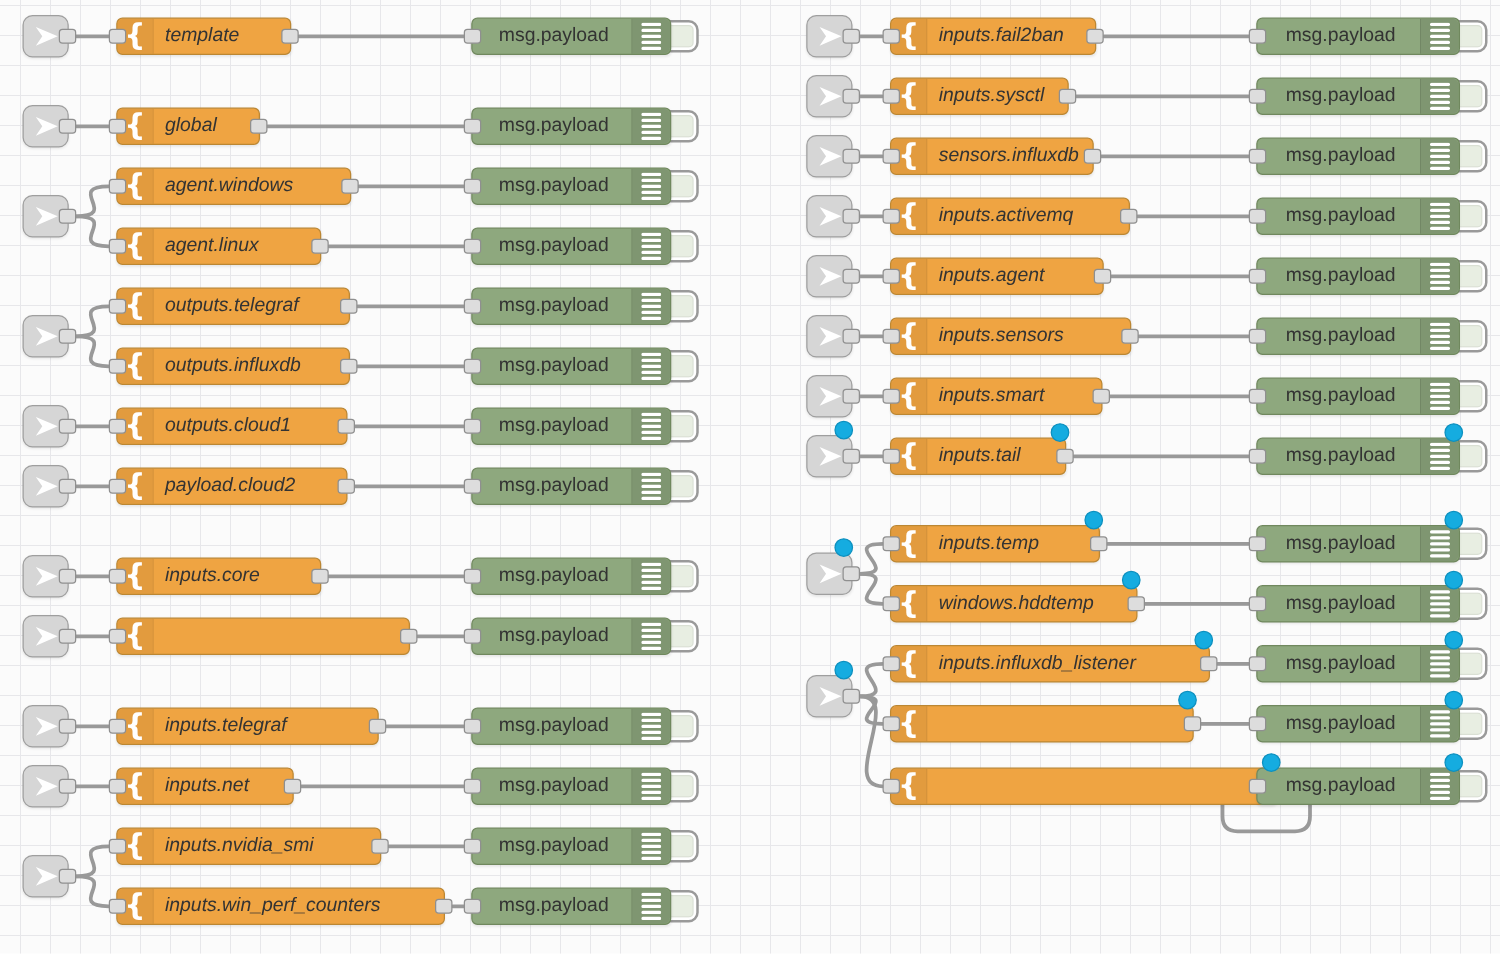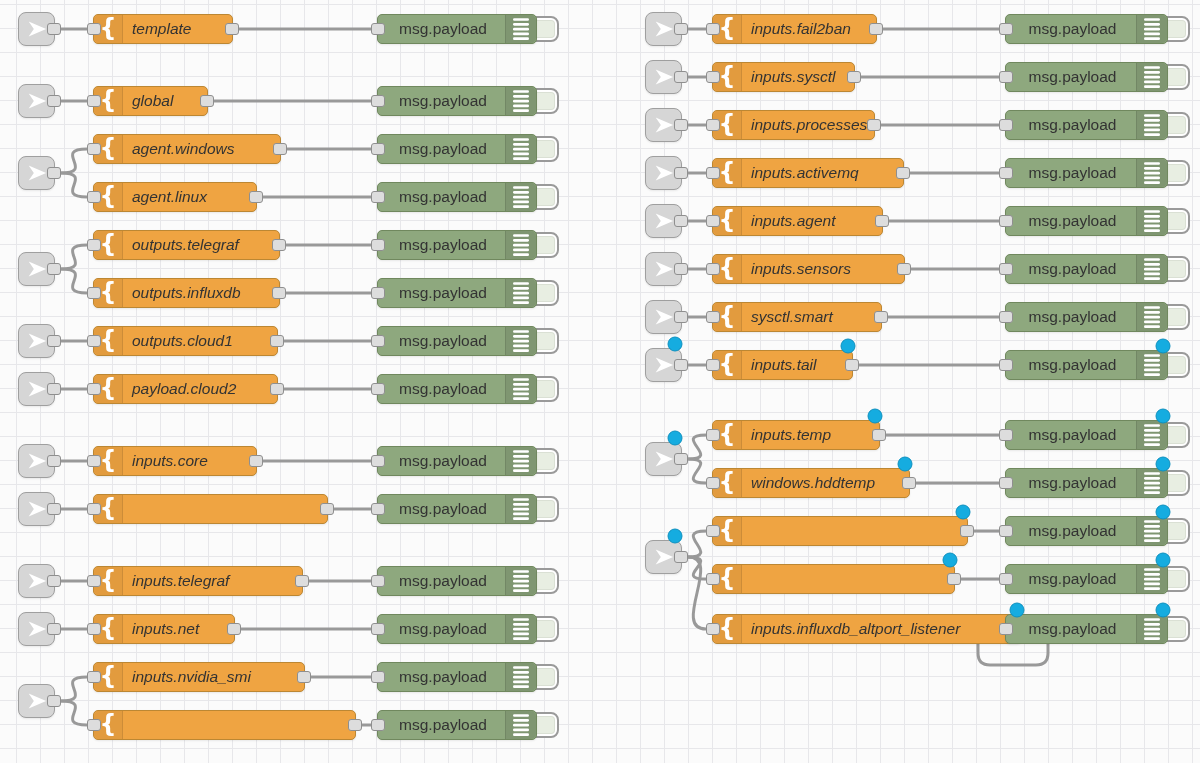--- a/index.html
+++ b/index.html
@@ -277,20 +277,21 @@
         <span class="brace">{</span>
       </div>
       <div class="tlabel">inputs.nvidia_smi</div>
       <div class="port in"></div>
       <div class="port out"></div>
     </div>
     <div class="node template" style="left: 93px; top: 710px; width: 263px; height: 30px; background: rgb(239, 164, 66); border: 1px solid rgb(188, 135, 51);">
       <div class="band-l">
         <span class="brace">{</span>
       </div>
+      <div class="tlabel">inputs.win_perf_counters</div>
       <div class="port in"></div>
       <div class="port out"></div>
     </div>
     <div class="dbtn" style="left: 525px; top: 16px;">
       <i></i>
     </div>
     <div class="node debug" style="left: 377px; top: 14px; width: 160px; height: 30px; background: rgb(142, 168, 126); border: 1px solid rgb(112, 136, 94);">
       <div class="dlabel">msg.payload</div>
       <div class="band-r">
         <svg width="16" height="23" viewBox="0 0 16 22.7">
@@ -604,21 +605,21 @@
         <span class="brace">{</span>
       </div>
       <div class="tlabel">inputs.sysctl</div>
       <div class="port in"></div>
       <div class="port out"></div>
     </div>
     <div class="node template" style="left: 712px; top: 110px; width: 163px; height: 30px; background: rgb(239, 164, 66); border: 1px solid rgb(188, 135, 51);">
       <div class="band-l">
         <span class="brace">{</span>
       </div>
-      <div class="tlabel">inputs.processes</div>
+      <div class="tlabel">sensors.influxdb</div>
       <div class="port in"></div>
       <div class="port out"></div>
     </div>
     <div class="node template" style="left: 712px; top: 158px; width: 192px; height: 30px; background: rgb(239, 164, 66); border: 1px solid rgb(188, 135, 51);">
       <div class="band-l">
         <span class="brace">{</span>
       </div>
       <div class="tlabel">inputs.activemq</div>
       <div class="port in"></div>
       <div class="port out"></div>
@@ -636,21 +637,21 @@
         <span class="brace">{</span>
       </div>
       <div class="tlabel">inputs.sensors</div>
       <div class="port in"></div>
       <div class="port out"></div>
     </div>
     <div class="node template" style="left: 712px; top: 302px; width: 170px; height: 30px; background: rgb(239, 164, 66); border: 1px solid rgb(188, 135, 51);">
       <div class="band-l">
         <span class="brace">{</span>
       </div>
-      <div class="tlabel">sysctl.smart</div>
+      <div class="tlabel">inputs.smart</div>
       <div class="port in"></div>
       <div class="port out"></div>
     </div>
     <div class="node template" style="left: 712px; top: 350px; width: 141px; height: 30px; background: rgb(239, 164, 66); border: 1px solid rgb(188, 135, 51);">
       <div class="band-l">
         <span class="brace">{</span>
       </div>
       <div class="tlabel">inputs.tail</div>
       <div class="port in"></div>
       <div class="port out"></div>
@@ -668,35 +669,35 @@
         <span class="brace">{</span>
       </div>
       <div class="tlabel">windows.hddtemp</div>
       <div class="port in"></div>
       <div class="port out"></div>
     </div>
     <div class="node template" style="left: 712px; top: 516px; width: 256px; height: 30px; background: rgb(239, 164, 66); border: 1px solid rgb(188, 135, 51);">
       <div class="band-l">
         <span class="brace">{</span>
       </div>
+      <div class="tlabel">inputs.influxdb_listener</div>
       <div class="port in"></div>
       <div class="port out"></div>
     </div>
     <div class="node template" style="left: 712px; top: 564px; width: 243px; height: 30px; background: rgb(239, 164, 66); border: 1px solid rgb(188, 135, 51);">
       <div class="band-l">
         <span class="brace">{</span>
       </div>
       <div class="port in"></div>
       <div class="port out"></div>
     </div>
     <div class="node template" style="left: 712px; top: 614px; width: 310px; height: 30px; background: rgb(239, 164, 66); border: 1px solid rgb(188, 135, 51);">
       <div class="band-l">
         <span class="brace">{</span>
       </div>
-      <div class="tlabel">inputs.influxdb_altport_listener</div>
       <div class="port in"></div>
       <div class="port out"></div>
     </div>
     <div class="dbtn" style="left: 1156px; top: 16px;">
       <i></i>
     </div>
     <div class="node debug" style="left: 1005px; top: 14px; width: 163px; height: 30px; background: rgb(142, 168, 126); border: 1px solid rgb(112, 136, 94);">
       <div class="dlabel">msg.payload</div>
       <div class="band-r">
         <svg width="16" height="23" viewBox="0 0 16 22.7">

